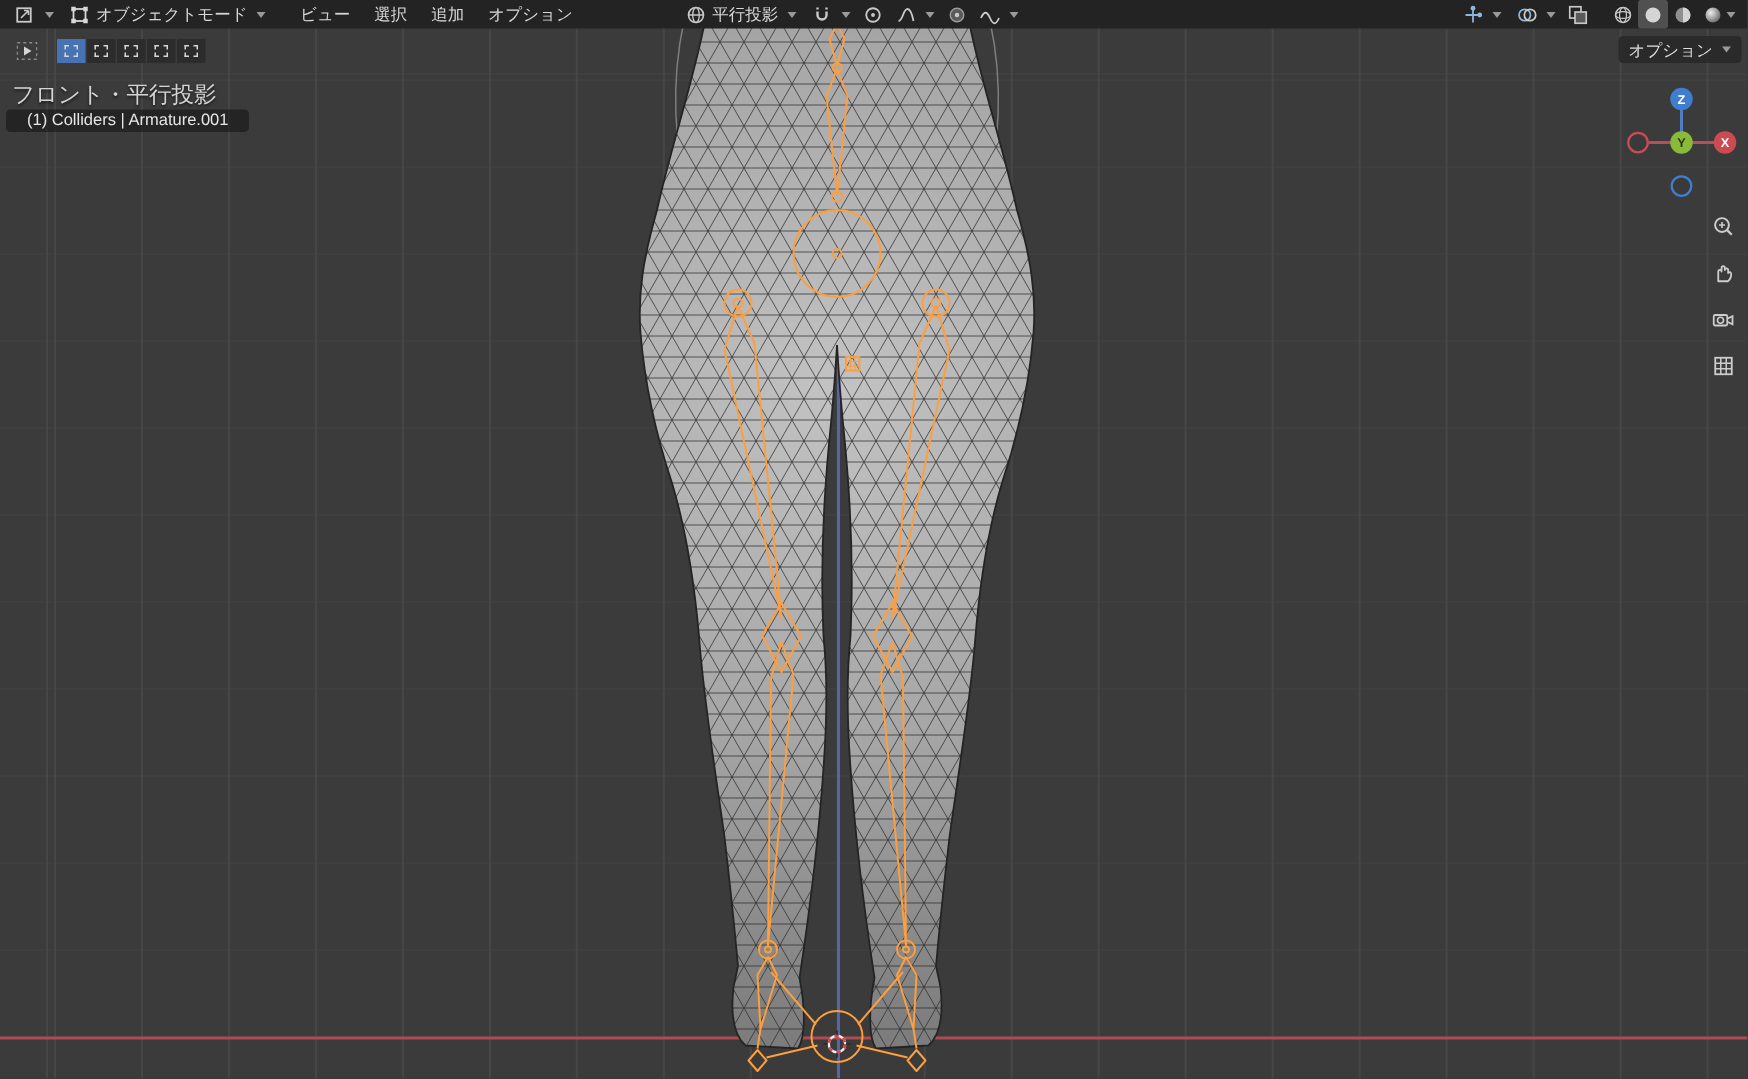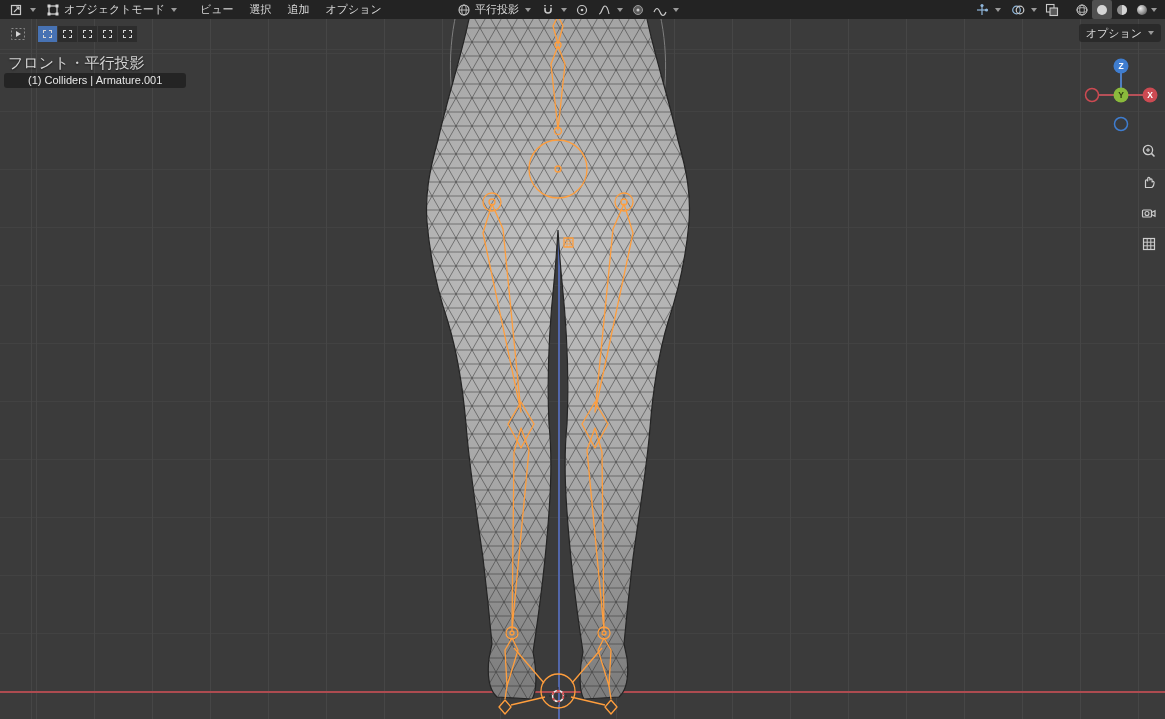--- a/index.html
+++ b/index.html
@@ -39,21 +39,21 @@
   .selmode-group { left:38px; top:26px; display:flex; gap:1px; }
   .selmode { width:19px; height:16px; display:flex; align-items:center; justify-content:center;
     background:#2c2c2c; cursor:pointer; }
   .selmode.active { background:#4772b3; }
   .selmode .sq { width:9px; height:8px; border:1px dashed #d6d6d6; }
   .options-btn { right:4px; top:24px; height:18px; display:flex; align-items:center; gap:4px;
     background:rgba(40,40,40,.85); border-radius:3px; padding:0 7px; color:#dddddd; font-size:11px;
     cursor:pointer; }
   .view-label { left:8px; top:54px; color:#d4d4d4; font-size:15px; text-shadow:0 1px 2px rgba(0,0,0,.6); }
   .breadcrumb { left:4px; top:73px; background:rgba(18,18,18,.55); color:#e6e6e6; font-size:11px;
-    padding:1px 24px 2px; border-radius:3px; }
+    padding:1px 14px 2px; border-radius:3px; }
 
   .nav-gizmo { left:1084px; top:56px; width:76px; height:80px; }
   .nav-icons { left:1139px; top:141px; display:flex; flex-direction:column; gap:11px; }
   .nav-ic { width:20px; height:20px; display:flex; align-items:center; justify-content:center;
     cursor:pointer; border-radius:10px; }
 </style>
 </head>
 <body>
 
 <div class="header">

